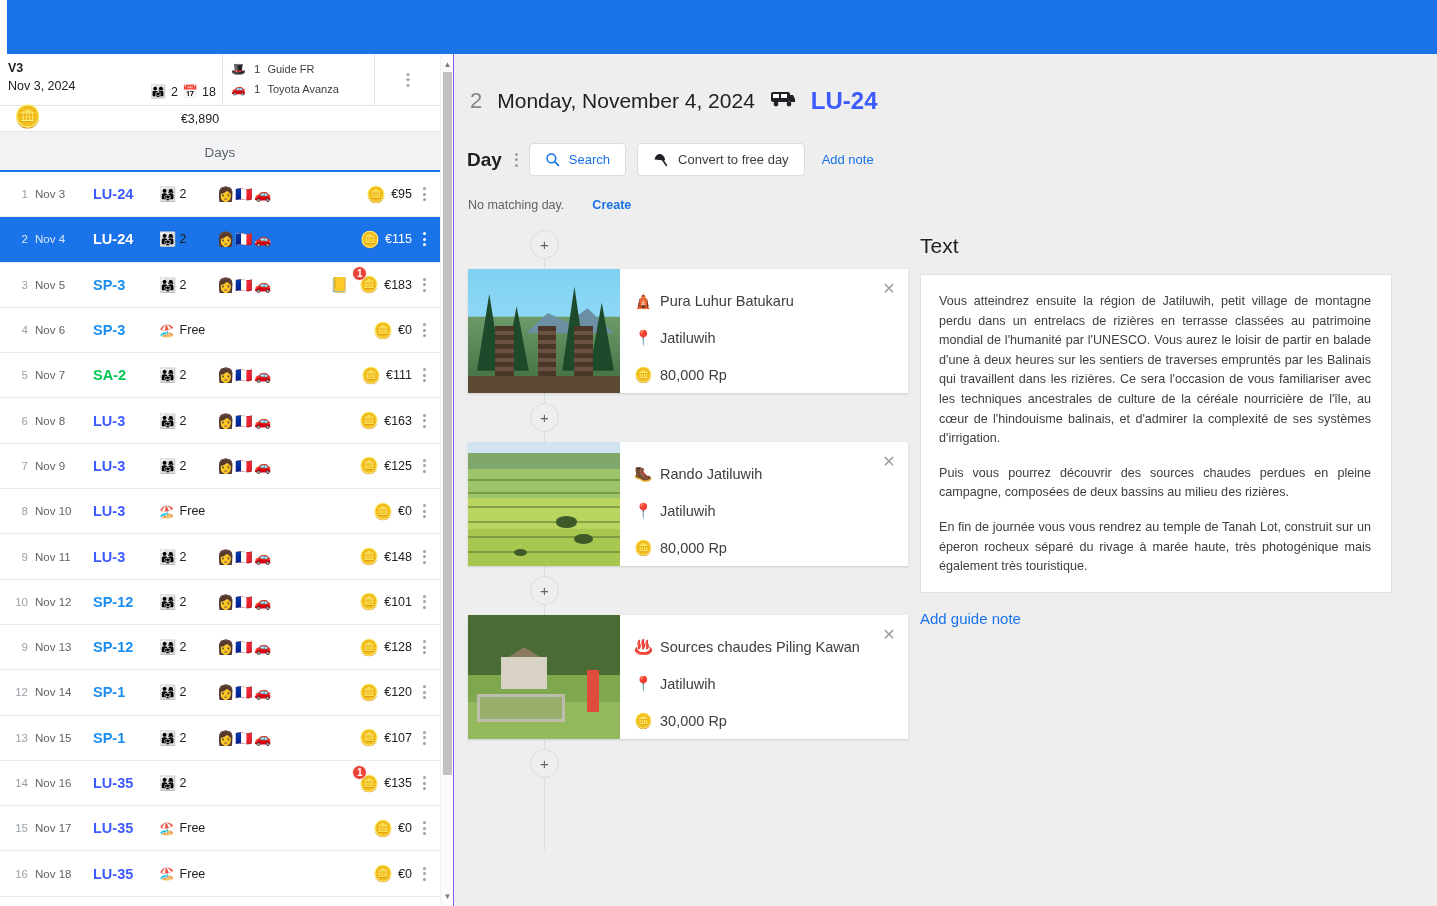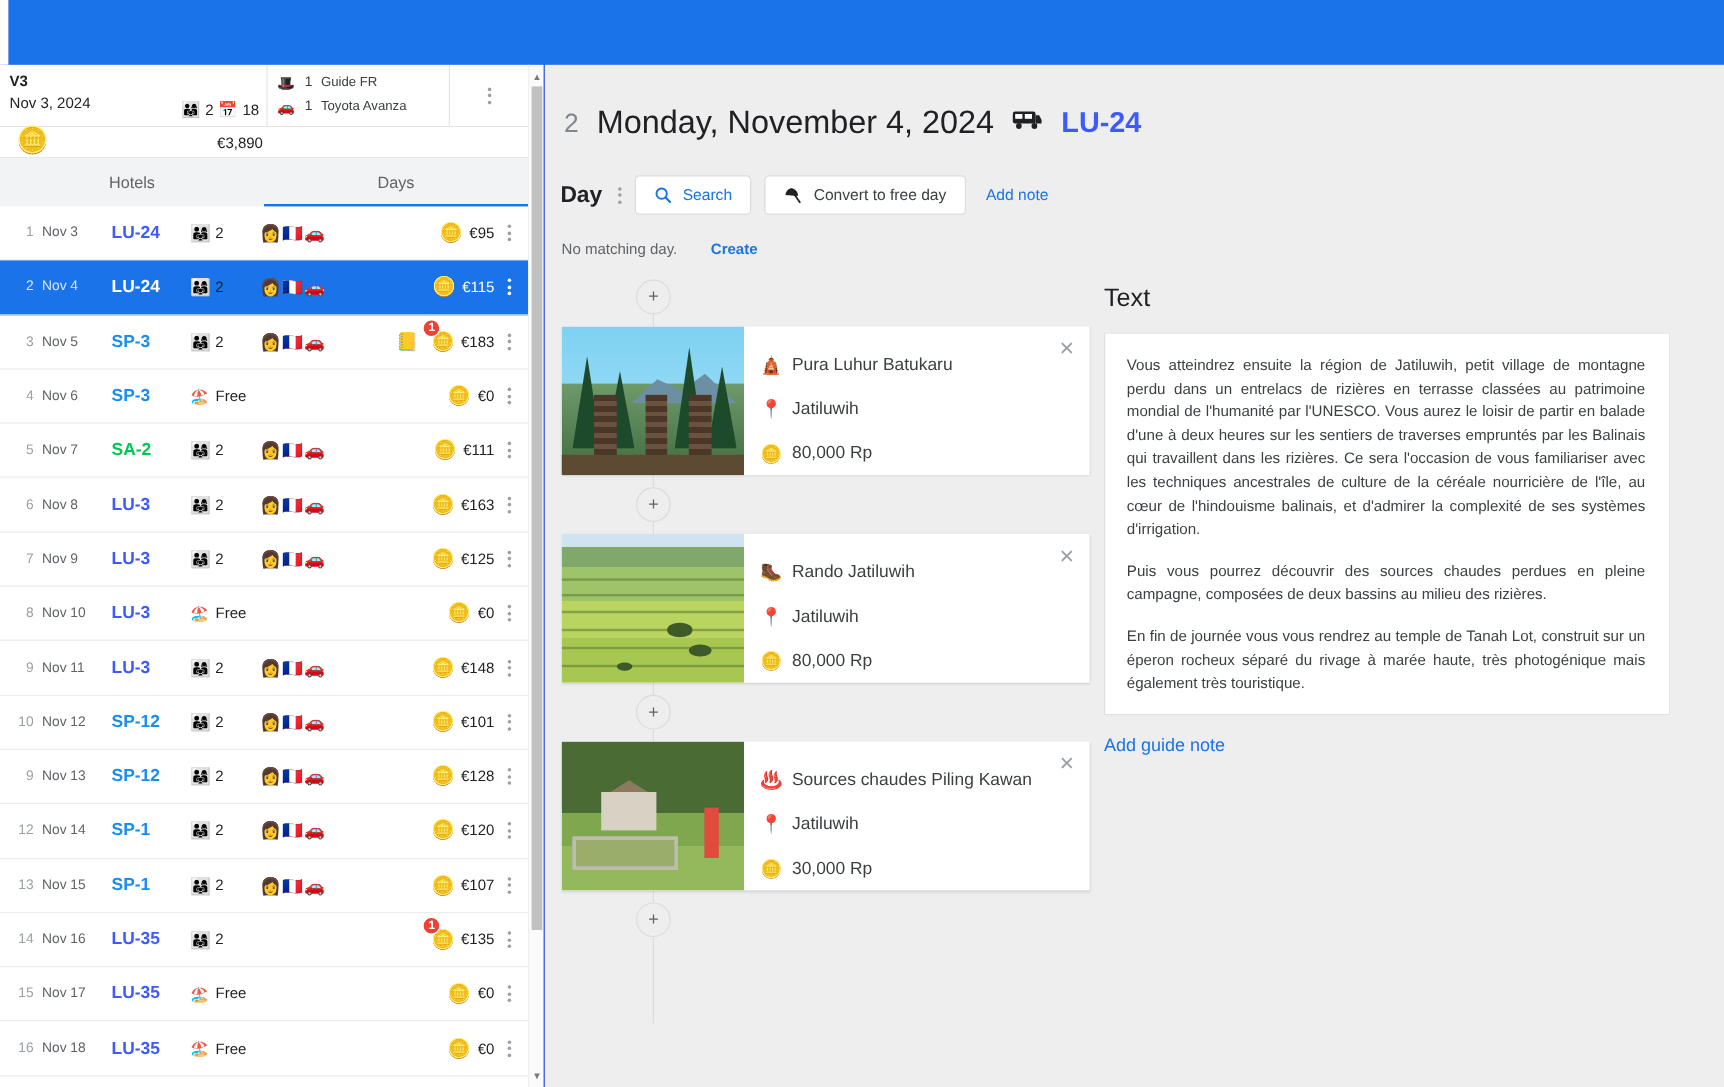--- a/index.html
+++ b/index.html
@@ -3,21 +3,21 @@
 <meta charset="utf-8">
 <style>
   * { box-sizing: border-box; }
   html, body {
     margin: 0; padding: 0;
     width: 1437px; height: 906px;
     overflow: hidden;
     font-family: "Liberation Sans", sans-serif;
     background: #ffffff;
   }
-  #app { position: relative; width: 1437px; height: 906px; background: #1d4ed8; }
+  #app { position: relative; width: 1437px; height: 906px; background: #8b5cf6; }
 
   
   .topbar {
     position: absolute; left: 7px; top: 0; width: 1430px; height: 54px;
     background: #1a73e8;
   }
   .topbar-leftstrip {
     position: absolute; left: 0; top: 0; width: 7px; height: 54px; background: #ffffff;
   }
 
@@ -114,21 +114,21 @@
   .sb-thumb { position: absolute; left: 2px; top: 18px; width: 9px; height: 703px;
     background: #c1c1c1; border-radius: 0px; }
 
   
   .main {
     position: absolute; left: 454px; top: 54px; width: 983px; height: 852px;
     background: #eeeeee; overflow: hidden;
   }
   .day-header { display: flex; align-items: center; gap: 15px; padding: 33px 0 0 16px; }
   .dh-num { font-size: 22px; color: #80868b; }
-  .dh-title { font-size: 27px; color: #202124; text-align: center; }
+  .dh-title { font-size: 21px; color: #202124; text-align: center; }
   .dh-bus { font-size: 19px; color: #202124; }
   .dh-code { font-size: 24px; font-weight: bold; color: #3d5afe; }
 
   .day-toolbar { display: flex; align-items: center; gap: 11px; padding: 28px 0 0 13px; }
   .dt-label { font-size: 19px; font-weight: bold; color: #202124; margin-right: 2px; }
   .btn {
     display: inline-flex; align-items: center; gap: 9px;
     height: 33px; padding: 0 15px; background: #ffffff;
     border: 1px solid #dadce0; border-radius: 4px;
     font-size: 13px; color: #1a73e8; cursor: pointer;
@@ -252,21 +252,20 @@
           </span>
       </div>
     </div>
 
     <div class="price-bar">
       <span class="coins">🪙</span>
       <span class="amount">€3,890</span>
     </div>
 
     <div class="tabs">
-      <div class="tab">Hotels</div>
       <div class="tab active">Days</div>
     </div>
 
     <div class="daylist" id="daylist">
         <div class="dayrow">
           <div class="dr-idx">1</div>
      <div class="dr-date">Nov 3</div>
      <div class="dr-code" style="color:#3d5afe">LU-24</div>
      <div class="dr-pax">
          <span class="emo">👨‍👩‍👧</span>

